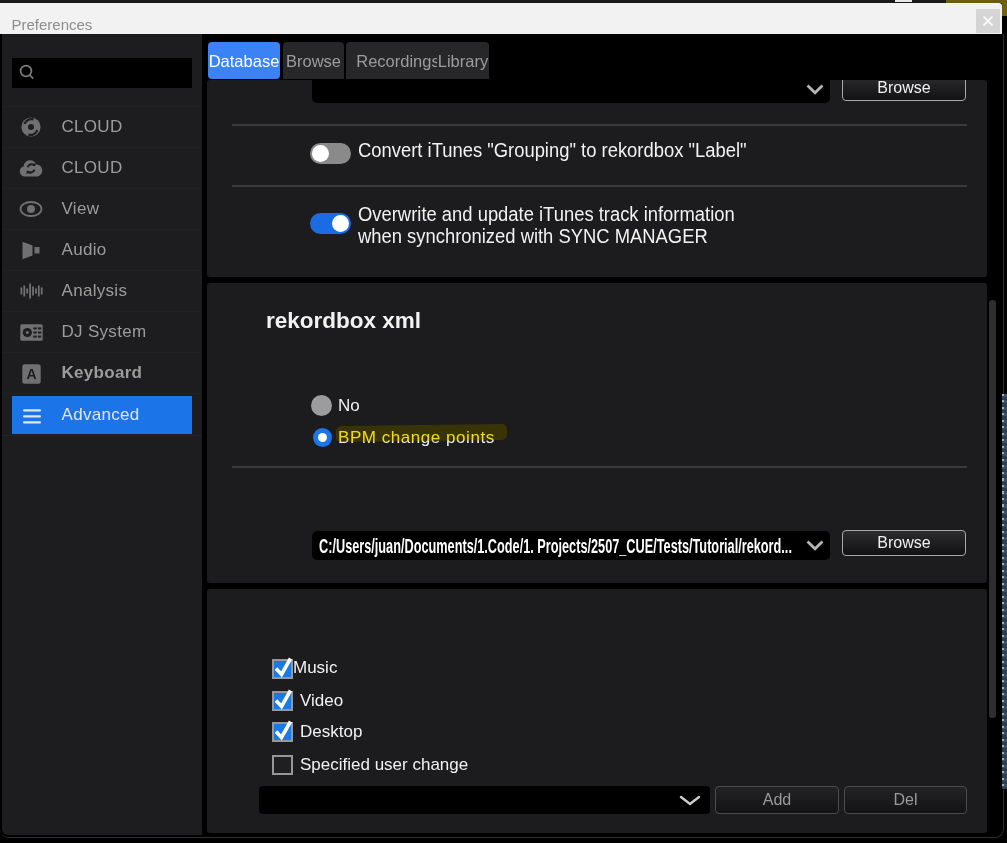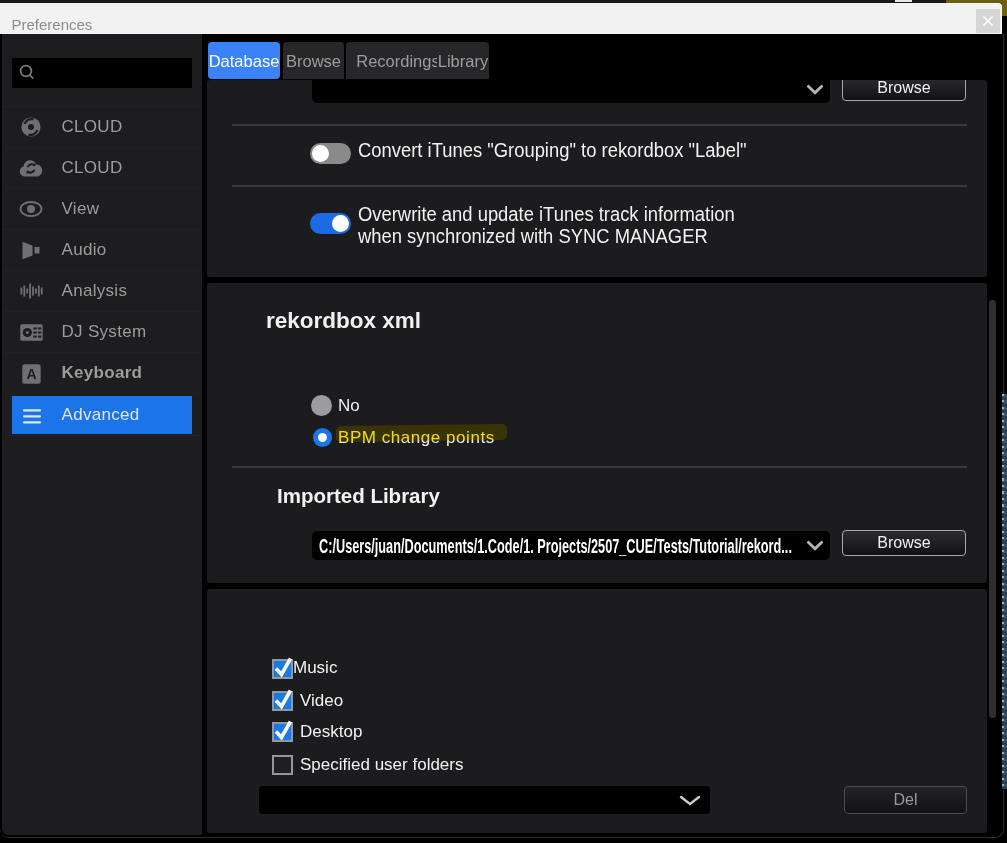--- a/index.html
+++ b/index.html
@@ -195,21 +195,20 @@
   <div class="abs panel" id="panel2">
     <div class="h1" style="left:31px;top:25px;margin-left:28px;">rekordbox xml</div>
     <div class="radio" style="left:104px;top:112px;width:21px;height:21px;background:#9c9c9e;"></div>
     <div class="lbl17" style="left:131px;top:113px;">No</div>
     <div class="radio" style="left:106px;top:145px;width:19px;height:19px;background:#1b76e8;"></div>
     <div class="radio" style="left:111px;top:150px;width:9px;height:9px;background:#fff;"></div>
     <div class="lbl17" style="left:131px;top:144.5px;letter-spacing:0.55px;">BPM change points</div>
     <div style="position:absolute;left:129px;top:141.5px;width:171px;height:15.5px;background:#ffe41c;mix-blend-mode:multiply;border-radius:5px;transform:rotate(-0.8deg);"></div>
     <div style="position:absolute;left:129px;top:141.5px;width:171px;height:15.5px;background:rgba(255,230,40,0.13);border-radius:5px;transform:rotate(-0.8deg);"></div>
     <div class="sep" style="top:183px;"></div>
-    <div class="h2" style="left:70px;top:200.5px;">Imported Library</div>
     <div class="combo" style="left:105px;top:247.5px;width:518px;height:29px;border-radius:5px;"></div>
         <svg class="chev" style="left:599px;top:257px;" width="18" height="11" viewBox="0 0 18 11">
       <path d="M1.5 1.5 L9 8.7 L16.5 1.5" fill="none" stroke="#b4b4b4" stroke-width="2.8"></path>
     </svg>
     <div class="cpath" style="left:112px;top:251.5px;font-size:19.5px;transform:scaleX(0.652);transform-origin:0 0;">C:/Users/juan/Documents/1.Code/1. Projects/2507_CUE/Tests/Tutorial/rekord...</div>
     <div class="btn browse" style="left:635px;top:247px;">Browse</div>
   </div>
 
   <div class="abs panel" id="panel3">
     <div class="cb cbon" style="top:70px;"></div>
@@ -221,24 +220,25 @@
       <svg class="abs" style="left:66px;top:98px;" width="24" height="26" viewBox="0 0 24 26">
         <path d="M3 13.5 L8.5 19.5 L17.5 3.5" fill="none" stroke="#fff" stroke-width="3.6"></path>
       </svg>
     <div class="lbl17" style="left:93px;top:102px;">Video</div>
     <div class="cb cbon" style="top:133px;"></div>
       <svg class="abs" style="left:66px;top:129px;" width="24" height="26" viewBox="0 0 24 26">
         <path d="M3 13.5 L8.5 19.5 L17.5 3.5" fill="none" stroke="#fff" stroke-width="3.6"></path>
       </svg>
     <div class="lbl17" style="left:93px;top:133px;">Desktop</div>
     <div class="cb cboff" style="top:166px;"></div>
-    <div class="lbl17" style="left:93px;top:166px;">Specified user folders</div>
+    <div class="lbl17" style="left:93px;top:166px;">Specified user change</div>
     <div class="combo" style="left:52px;top:197px;width:451px;height:28px;"></div>
     <svg class="chev" style="left:472px;top:206px;" width="22" height="12" viewBox="0 0 22 12">
       <path d="M2 2 L11 9 L20 2" fill="none" stroke="#ccc" stroke-width="2.4" stroke-linecap="round"></path>
     </svg>
+    <div class="btn adddel" style="left:508px;top:197px;">Add</div>
     <div class="btn adddel" style="left:637px;top:197px;width:123px;">Del</div>
   </div>
 
   <div class="abs" id="scrollbar"></div>
   <div class="abs" id="bluestrip"></div>
   <div class="abs" id="bluedots"></div>
 </div>
 
 </body></html>

